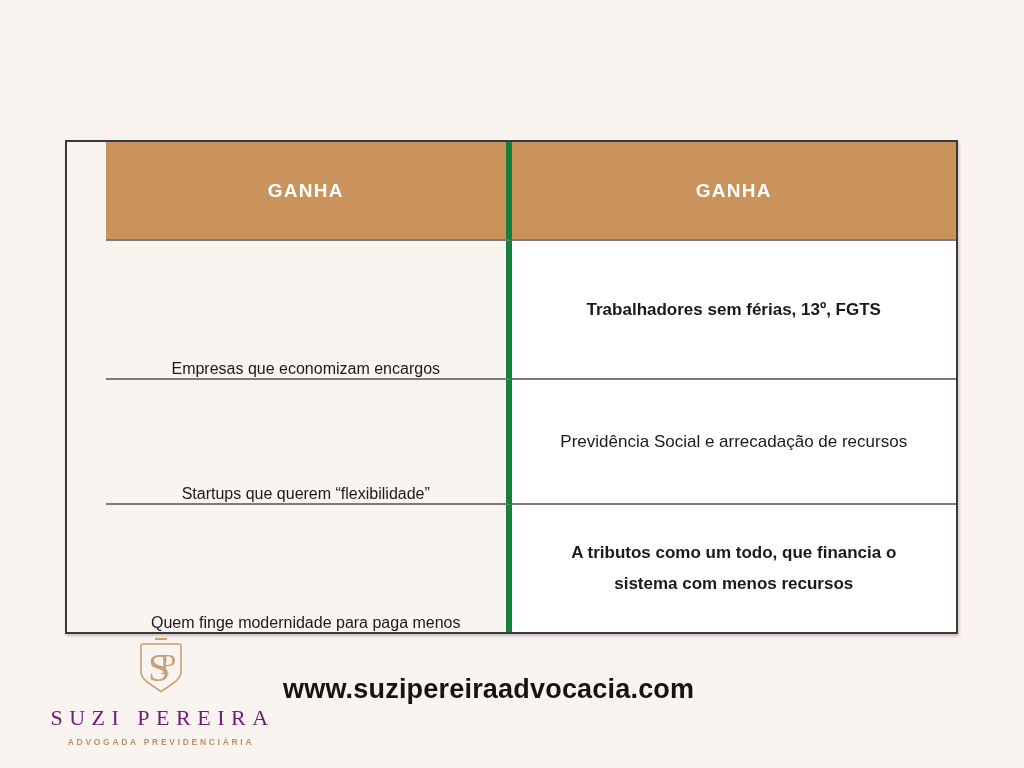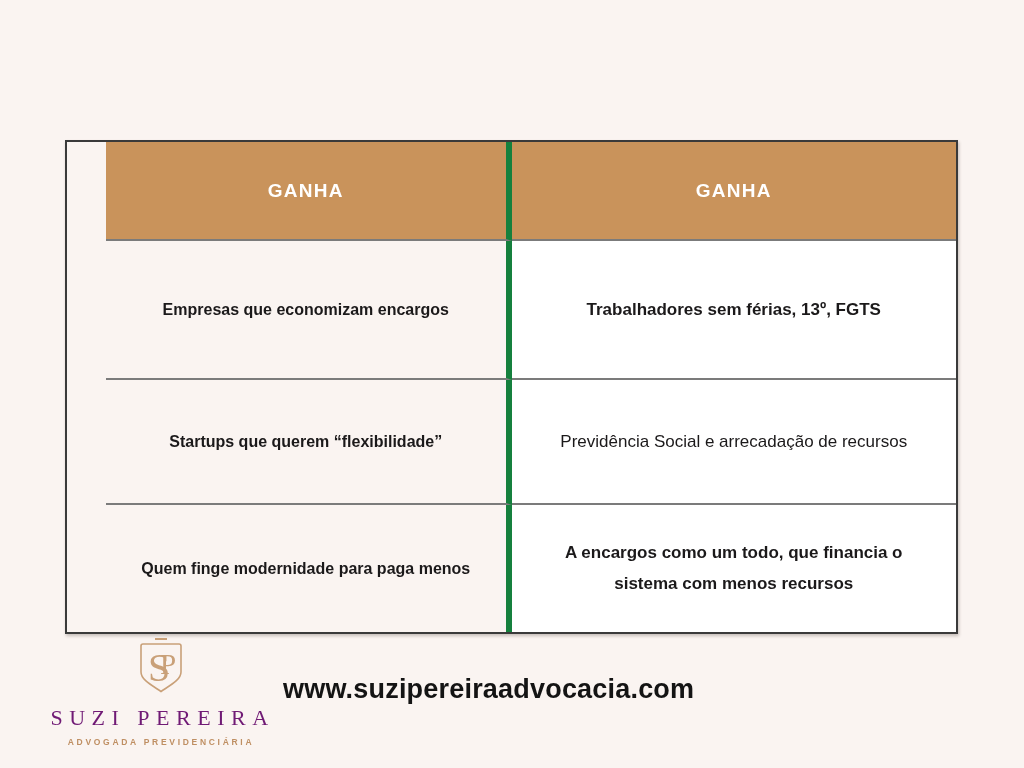--- a/index.html
+++ b/index.html
@@ -43,23 +43,24 @@
   .row-div  { border-bottom: 2px solid #7b7b7b; }
 
   .header-cell {
     background: #c9935b;
     color: #ffffff;
     font-weight: bold;
     font-size: 19px;
     letter-spacing: 1.3px;
   }
   .cell-ganha {
-    font-weight: bold;
+    font-weight: normal;
     font-size: 16px;
     background: transparent;
+    align-items: flex-end;
   }
   .cell-perde {
     background: #ffffff;
     font-size: 17px;
   }
   .fw-bold   { font-weight: bold; }
   .fw-normal { font-weight: normal; }
   .wrap-narrow {
     display: inline-block;
     max-width: 392px;
@@ -125,21 +126,21 @@
     <span>Startups que querem “flexibilidade”</span>
   </div>
   <div class="cell cell-perde fw-normal row-div">
     <span>Previdência Social e arrecadação de recursos</span>
   </div>
 
   <div class="cell cell-ganha col-left">
     <span>Quem finge modernidade para paga menos</span>
   </div>
   <div class="cell cell-perde fw-bold">
-    <span class="wrap-narrow">A encargos como um todo, que financia o sistema com menos recursos</span>
+    <span class="wrap-narrow">A tributos como um todo, que financia o sistema com menos recursos</span>
   </div>
 </div>
 
 <div class="logo-block">
   <svg width="76" height="62" viewBox="0 0 76 62">
     <line x1="32" y1="3" x2="44" y2="3" stroke="#c9a078" stroke-width="2"></line>
     <path d="M20 8 h36 a2 2 0 0 1 2 2 v26 c0 7.5 -9.5 12.5 -20 19.5 c-10.5 -7 -20 -12 -20 -19.5 v-26 a2 2 0 0 1 2 -2 z" fill="none" stroke="#c9a078" stroke-width="1.6"></path>
     <text x="25" y="45" font-size="40" fill="#c9a078" font-family="Liberation Serif, serif">S</text>
     <text x="37" y="38" font-size="29" fill="#c9a078" font-family="Liberation Serif, serif">P</text>
   </svg>

